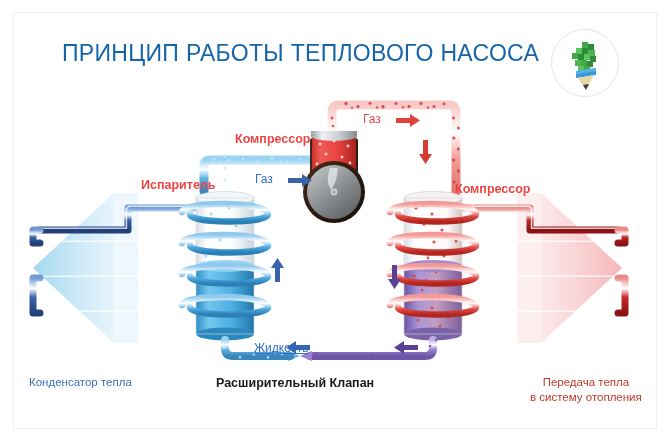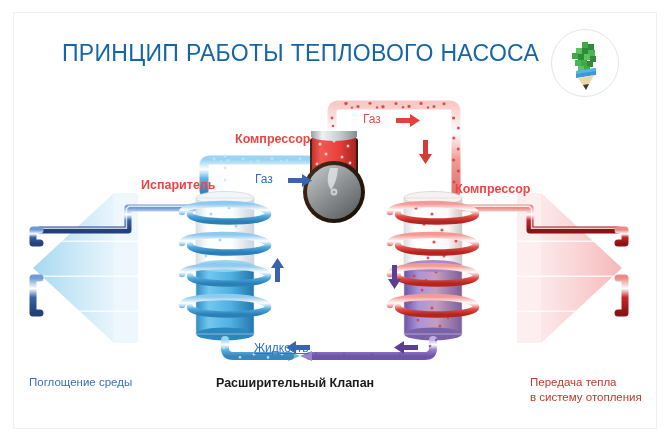--- a/index.html
+++ b/index.html
@@ -17,21 +17,21 @@
   .lab{font-size:12.5px;font-weight:bold;color:#ef4444;white-space:nowrap;}
   .lab-evap{left:141px;top:178px;}
   .lab-comp{left:235px;top:132px;}
   .lab-cond{left:455px;top:182px;}
   .lab-valve{left:216px;top:376px;font-size:12.5px;font-weight:bold;color:#1a1a1a;white-space:nowrap;}
   .gas-b{left:255px;top:172px;font-size:12px;color:#2f6fc4;font-weight:normal;white-space:nowrap;}
   .gas-r{left:363px;top:112px;font-size:12px;color:#e24a4a;font-weight:normal;white-space:nowrap;}
   .liq{left:254px;top:341px;font-size:12px;color:#2f6fc4;white-space:nowrap;text-decoration:underline;}
   .foot-l{left:29px;top:375px;font-size:11.5px;color:#3b6fb5;line-height:15px;white-space:nowrap;}
   .foot-r{left:530px;top:375px;font-size:11.5px;color:#c0392b;line-height:15px;
-          text-align:left;white-space:nowrap;}
+          text-align:center;white-space:nowrap;}
   svg{display:block;}
   .svgroot{left:0;top:0;width:670px;height:441px;pointer-events:none;}
 </style>
 </head>
 <body>
 
 <div id="stage">
   <div id="frame"></div>
 
   <svg class="abs svgroot" viewBox="0 0 670 441">
@@ -444,19 +444,19 @@
   <div class="abs lab lab-evap">Испаритель</div>
   <div class="abs lab lab-comp">Компрессор</div>
   <div class="abs lab lab-cond">Компрессор</div>
   <div class="abs lab-valve">Расширительный Клапан</div>
 
   <div class="abs gas-b">Газ</div>
   <div class="abs gas-r">Газ</div>
   <div class="abs liq">Жидкость</div>
 
   <div class="abs foot-l">
-    <div>Поглощение среды</div>
+    <div>Конденсатор тепла</div>
   </div>
   <div class="abs foot-r">
     <div>Передача тепла</div>
     <div>в систему отопления</div>
   </div>
 </div>
 
 </body></html>

